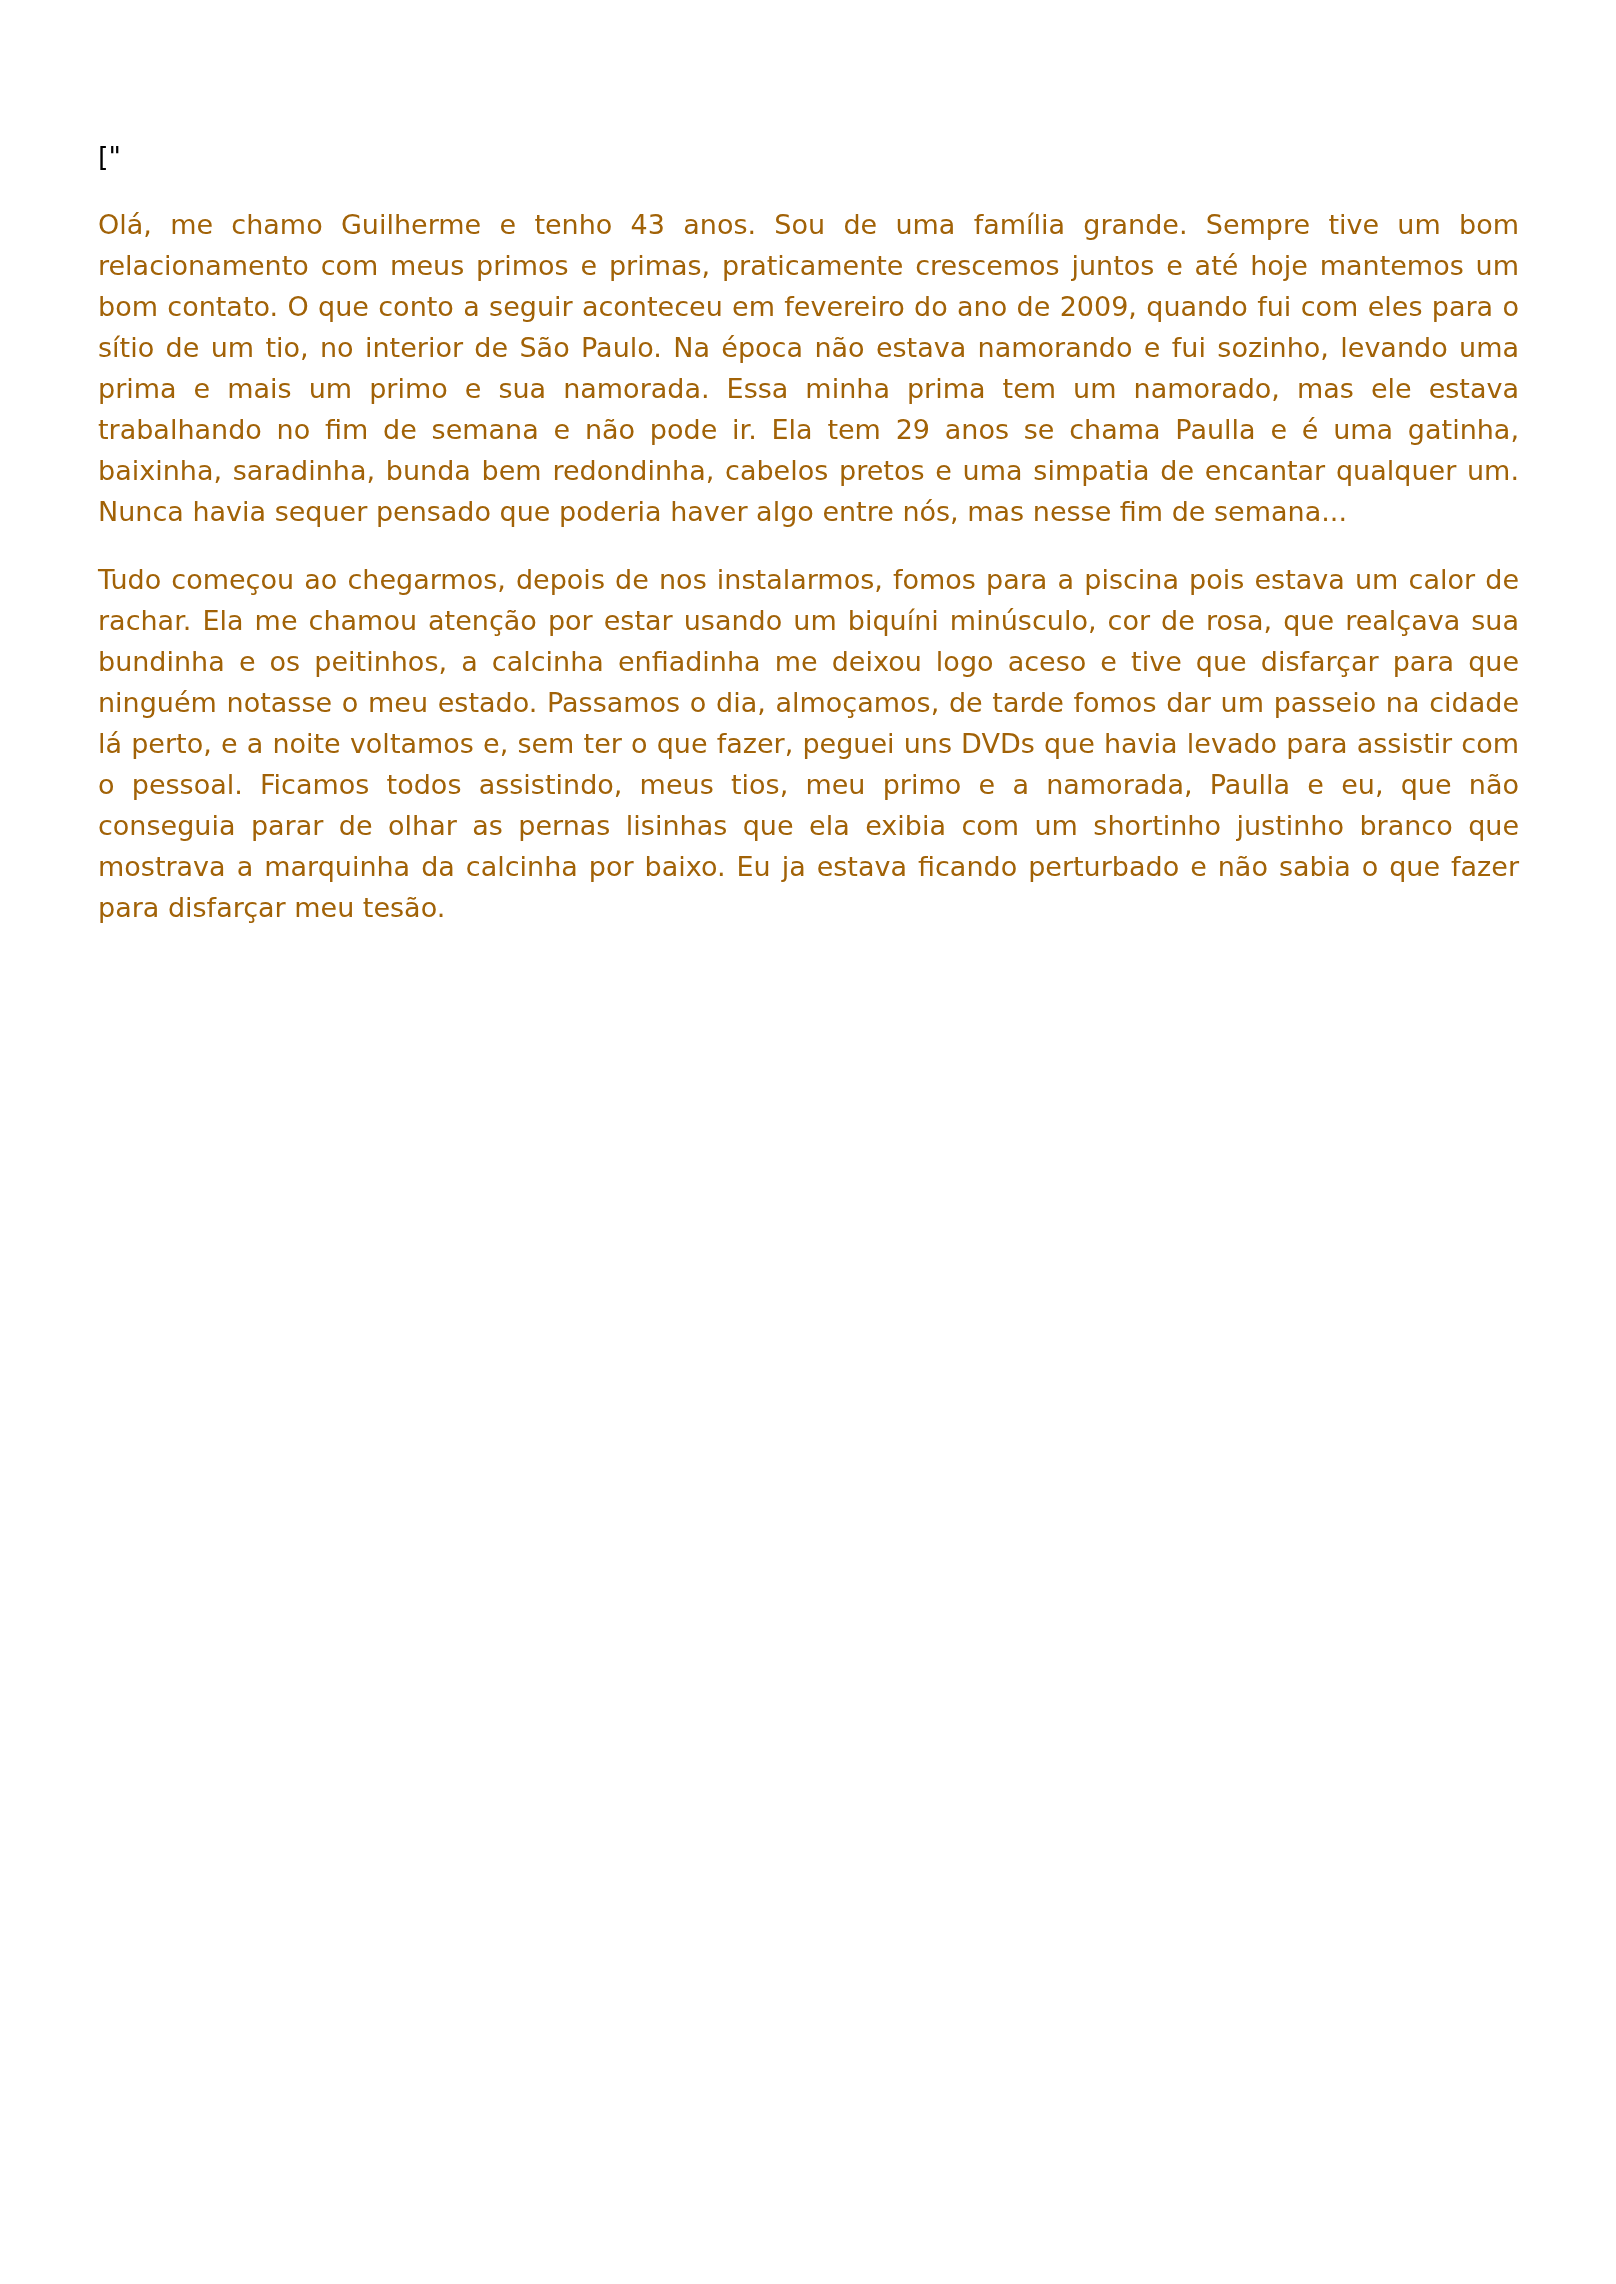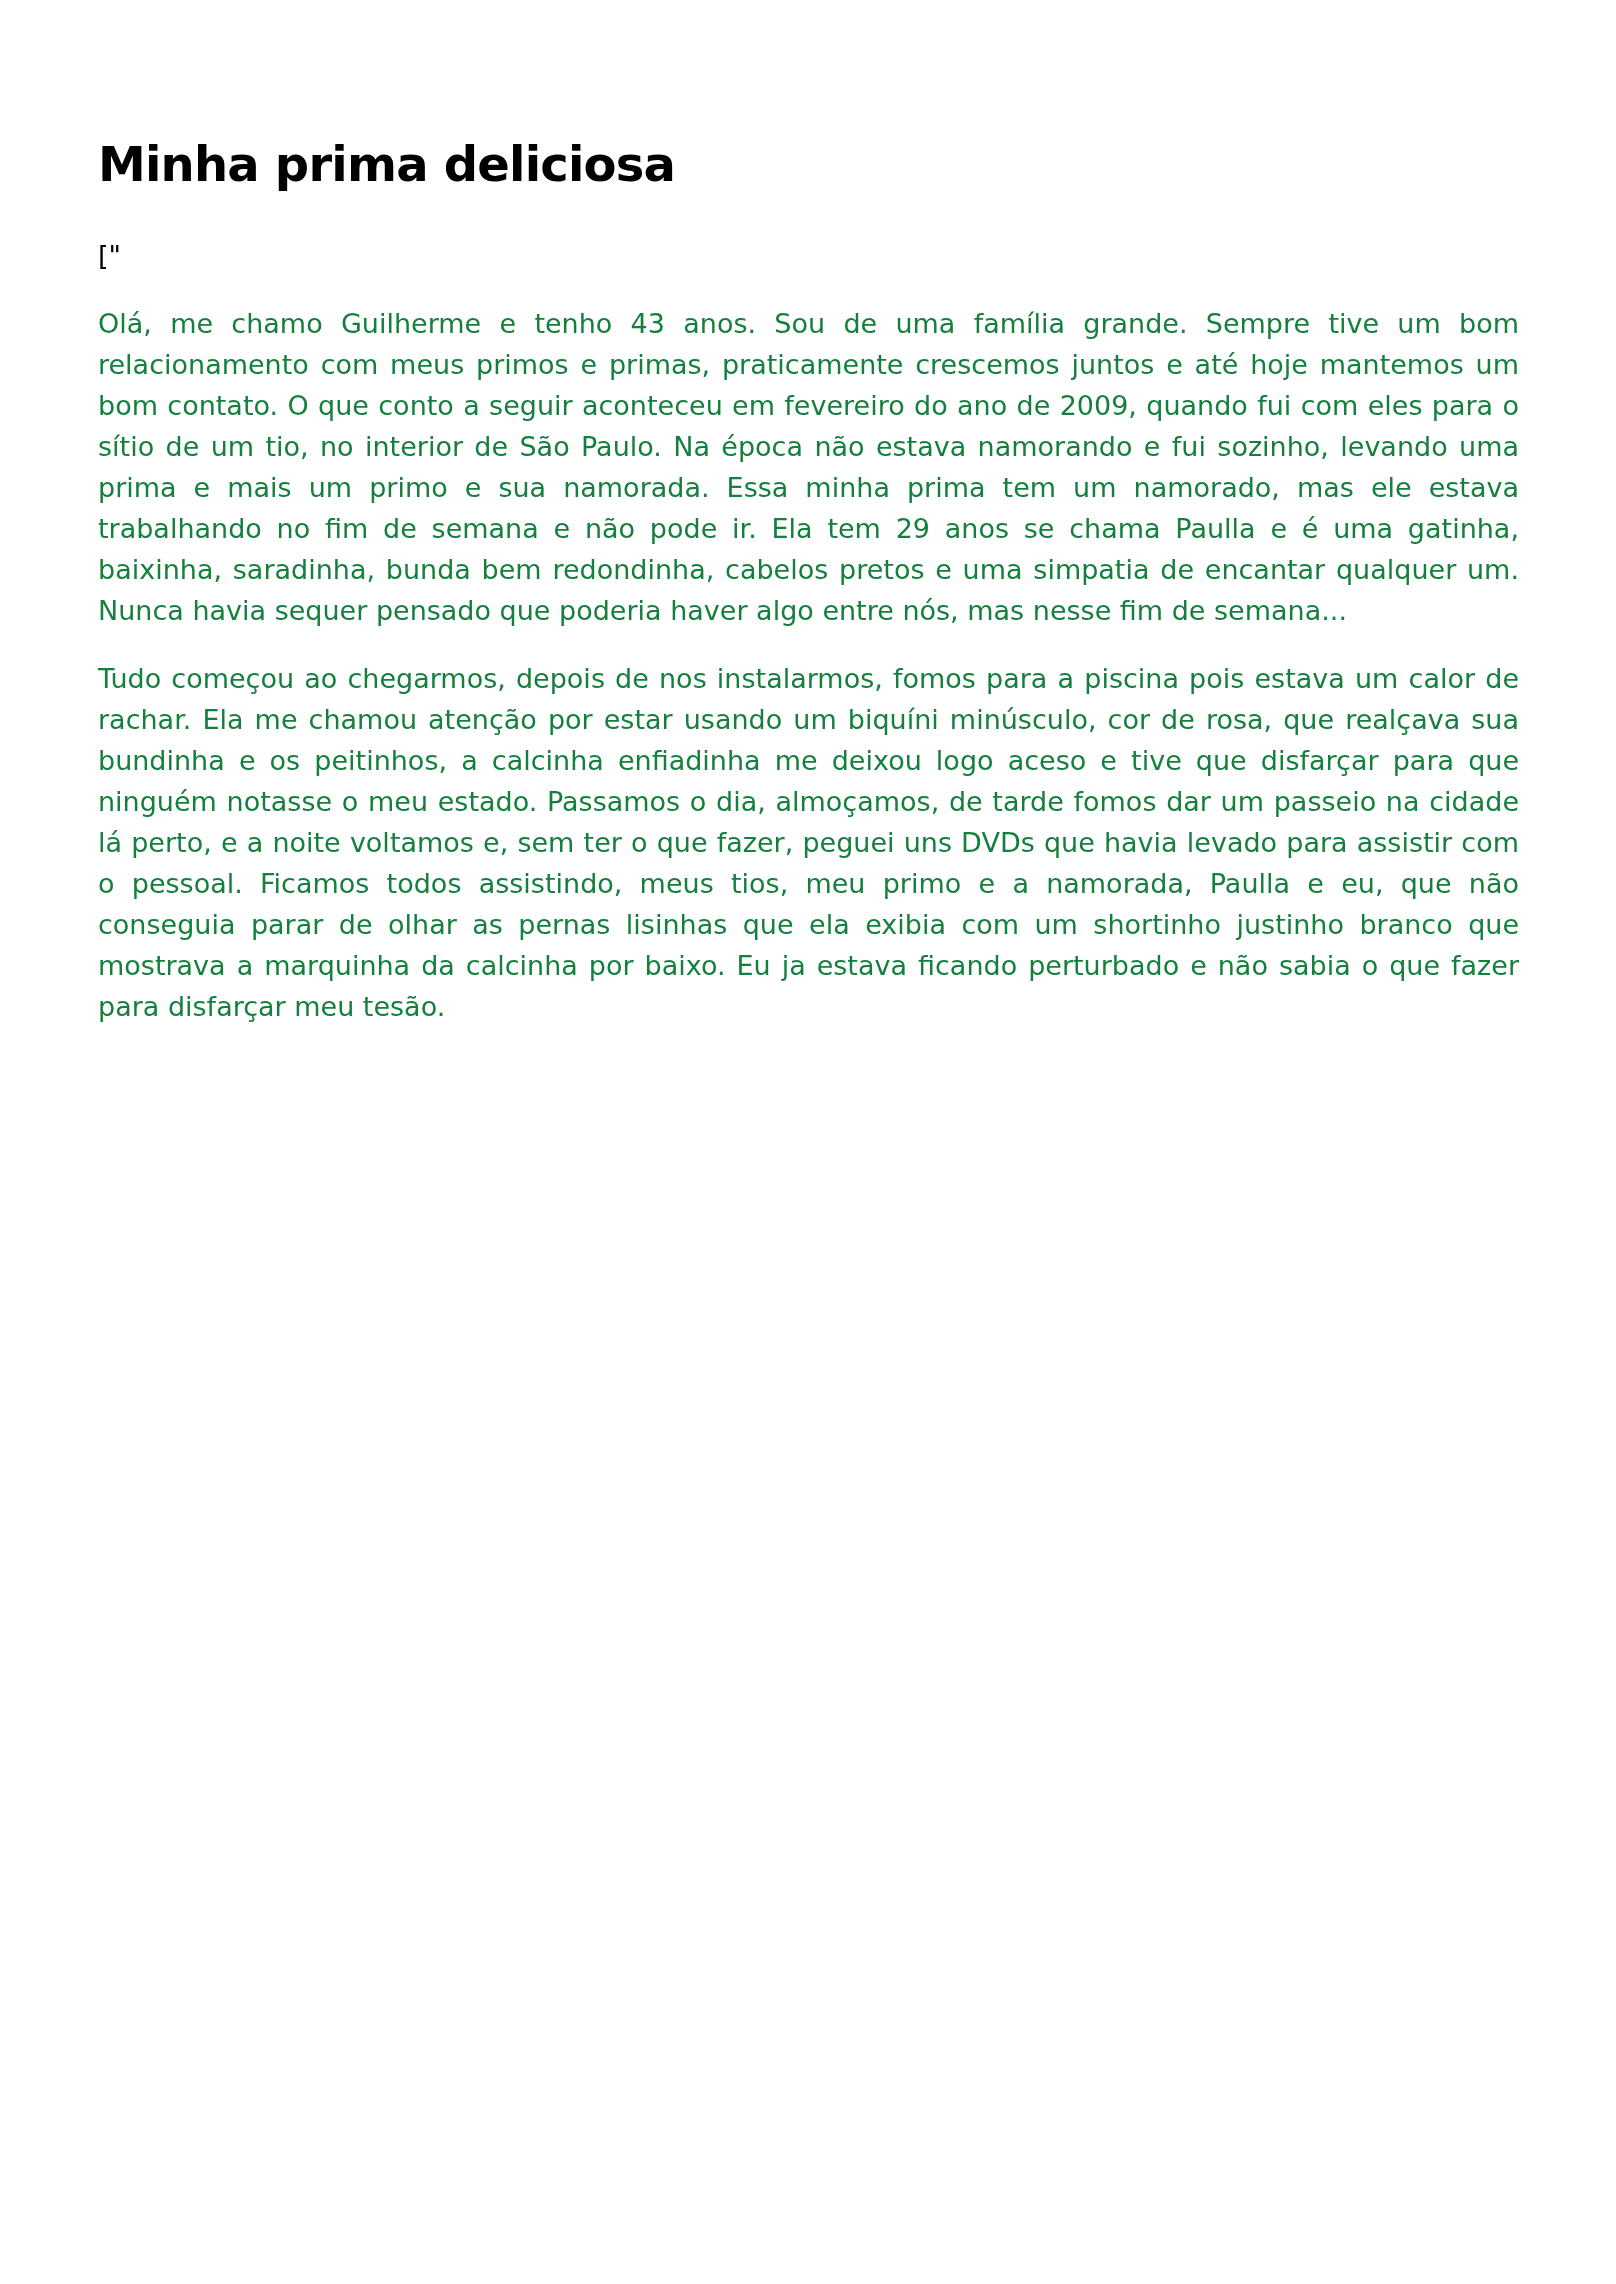--- a/index.html
+++ b/index.html
@@ -35,28 +35,27 @@
     font-size: 27px;
     line-height: 41px;
     text-align: left;
     color: #000000;
   }
   p.story-para {
     margin: 0 0 27px 0;
     font-size: 27px;
     line-height: 41px;
     text-align: justify;
-    color: #15803d;
+    color: #a16207;
   }
 </style>
 </head>
 <body>
 
 <div class="page">
-  <h1 class="doc-title">Minha prima deliciosa</h1>
 
   <p class="bracket-line">["</p>
 
   <p class="story-para">Olá, me chamo Guilherme e tenho 43 anos. Sou de uma família grande. Sempre tive um bom relacionamento com meus primos e primas, praticamente crescemos juntos e até hoje mantemos um bom contato. O que conto a seguir aconteceu em fevereiro do ano de 2009, quando fui com eles para o sítio de um tio, no interior de São Paulo. Na época não estava namorando e fui sozinho, levando uma prima e mais um primo e sua namorada. Essa minha prima tem um namorado, mas ele estava trabalhando no fim de semana e não pode ir. Ela tem 29 anos se chama Paulla e é uma gatinha, baixinha, saradinha, bunda bem redondinha, cabelos pretos e uma simpatia de encantar qualquer um. Nunca havia sequer pensado que poderia haver algo entre nós, mas nesse fim de semana...</p>
 
   <p class="story-para">Tudo começou ao chegarmos, depois de nos instalarmos, fomos para a piscina pois estava um calor de rachar. Ela me chamou atenção por estar usando um biquíni minúsculo, cor de rosa, que realçava sua bundinha e os peitinhos, a calcinha enfiadinha me deixou logo aceso e tive que disfarçar para que ninguém notasse o meu estado. Passamos o dia, almoçamos, de tarde fomos dar um passeio na cidade lá perto, e a noite voltamos e, sem ter o que fazer, peguei uns DVDs que havia levado para assistir com o pessoal. Ficamos todos assistindo, meus tios, meu primo e a namorada, Paulla e eu, que não conseguia parar de olhar as pernas lisinhas que ela exibia com um shortinho justinho branco que mostrava a marquinha da calcinha por baixo. Eu ja estava ficando perturbado e não sabia o que fazer para disfarçar meu tesão.</p>
 </div>
 
 
 </body></html>

